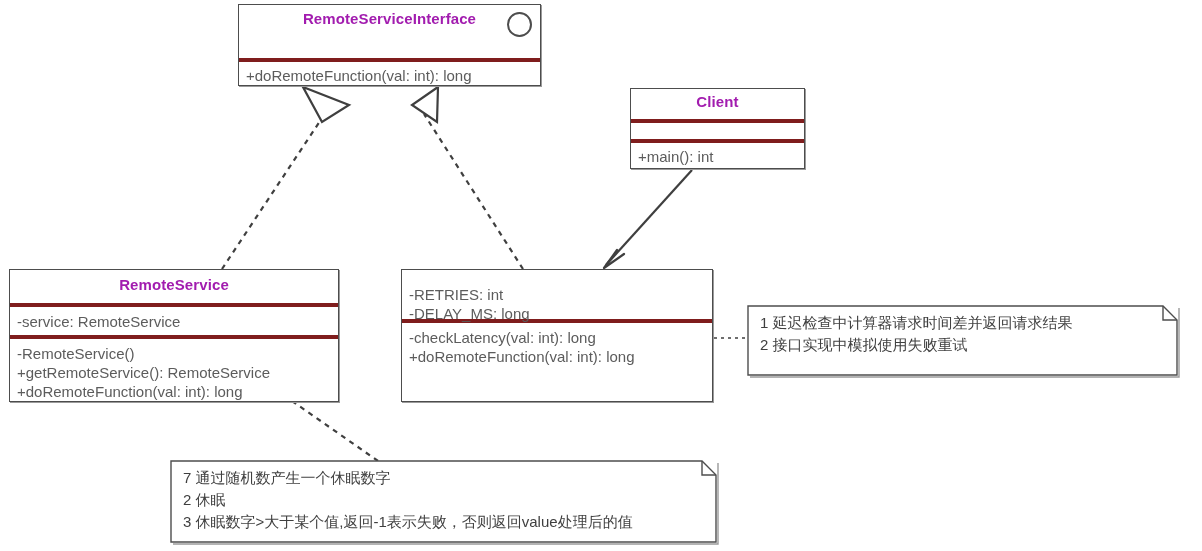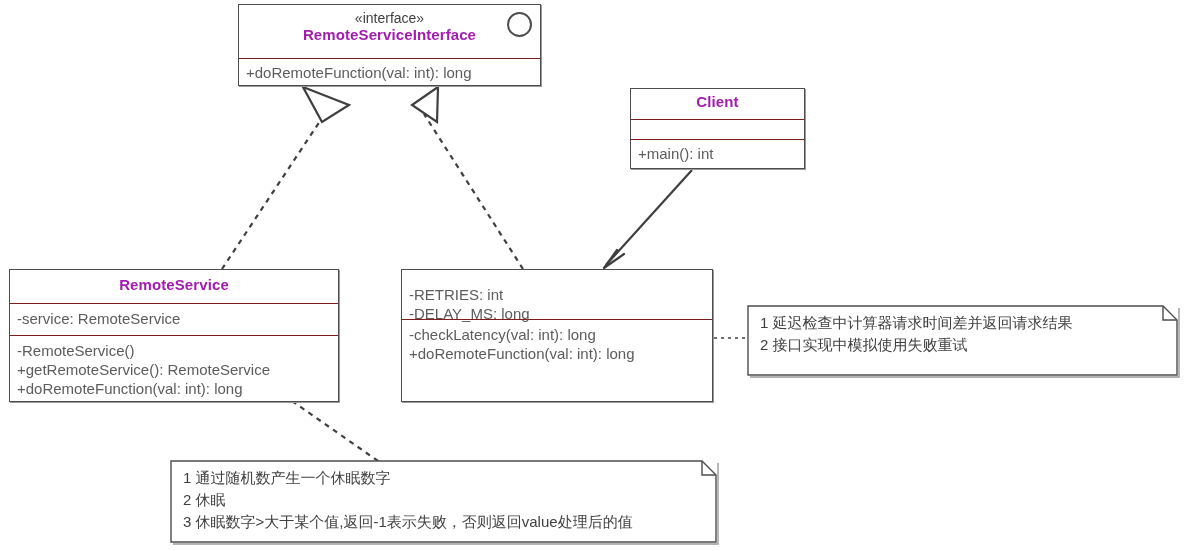--- a/index.html
+++ b/index.html
@@ -32,21 +32,21 @@
     box-sizing: border-box;
     background: #ffffff;
     border: 1px solid #4d4d4d;
     box-shadow: 1px 1px 0 0 #9a9a9a;
   }
   .compartment {
     box-sizing: border-box;
     padding: 4px 7px 5px 7px;
   }
   .compartment + .compartment {
-    border-top: 1px solid #7f1d1d;
+    border-top: 4px solid #7f1d1d;
   }
   .c-name {
     text-align: center;
     padding: 5px 6px 6px 6px;
   }
   .stereotype {
     font-size: 14px;
     color: #3f3f3f;
     line-height: 16px;
   }
@@ -141,21 +141,20 @@
     
     <g>
       <path d="M171,461 L702,461 L716,475 L716,542 L171,542 Z" fill="#ffffff" stroke="#4d4d4d" stroke-width="1.4"></path>
       <path d="M702,461 L702,475 L716,475" fill="none" stroke="#4d4d4d" stroke-width="1.4"></path>
       <path d="M718,463 L718,544 L173,544" fill="none" stroke="#9a9a9a" stroke-width="1.4"></path>
     </g>
   </svg>
 
   <div class="uml-class" style="left:238px; top:4px; width:303px; height:82px;">
     <div class="compartment c-name" style="height:53px;">
-      <div class="stereotype">«interface»</div>
       <div class="cls-title">RemoteServiceInterface</div>
     </div>
     <div class="compartment">
       <div class="member">+doRemoteFunction(val: int): long</div>
     </div>
   </div>
   <div class="iface-circle" style="left:507px; top:12px;"></div>
 
   <div class="uml-class" style="left:630px; top:88px; width:175px; height:81px;">
     <div class="compartment c-name" style="height:30px; padding-top:4px;">
@@ -194,19 +193,19 @@
 
   <div class="note" style="left:748px; top:306px; width:430px; height:70px;">
     <div class="note-text">
       <div class="note-line">1 延迟检查中计算器请求时间差并返回请求结果</div>
       <div class="note-line">2 接口实现中模拟使用失败重试</div>
     </div>
   </div>
 
   <div class="note" style="left:171px; top:461px; width:546px; height:82px;">
     <div class="note-text">
-      <div class="note-line">1 通过随机数产生一个休眠数字</div>
+      <div class="note-line">7 通过随机数产生一个休眠数字</div>
       <div class="note-line">2 休眠</div>
       <div class="note-line">3 休眠数字&gt;大于某个值,返回-1表示失败，否则返回value处理后的值</div>
     </div>
   </div>
 
 </div>
 
 </body></html>

